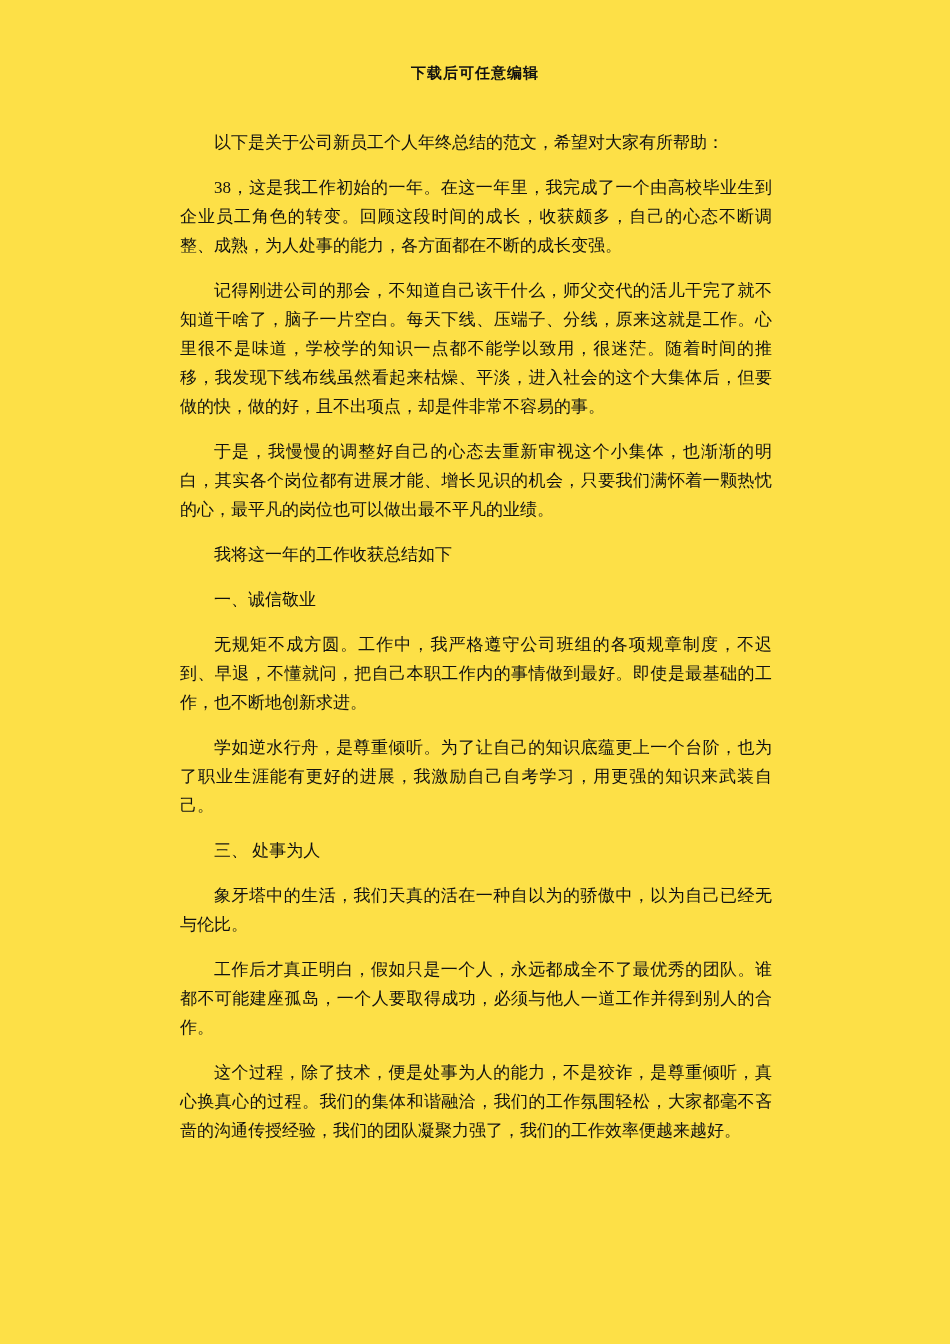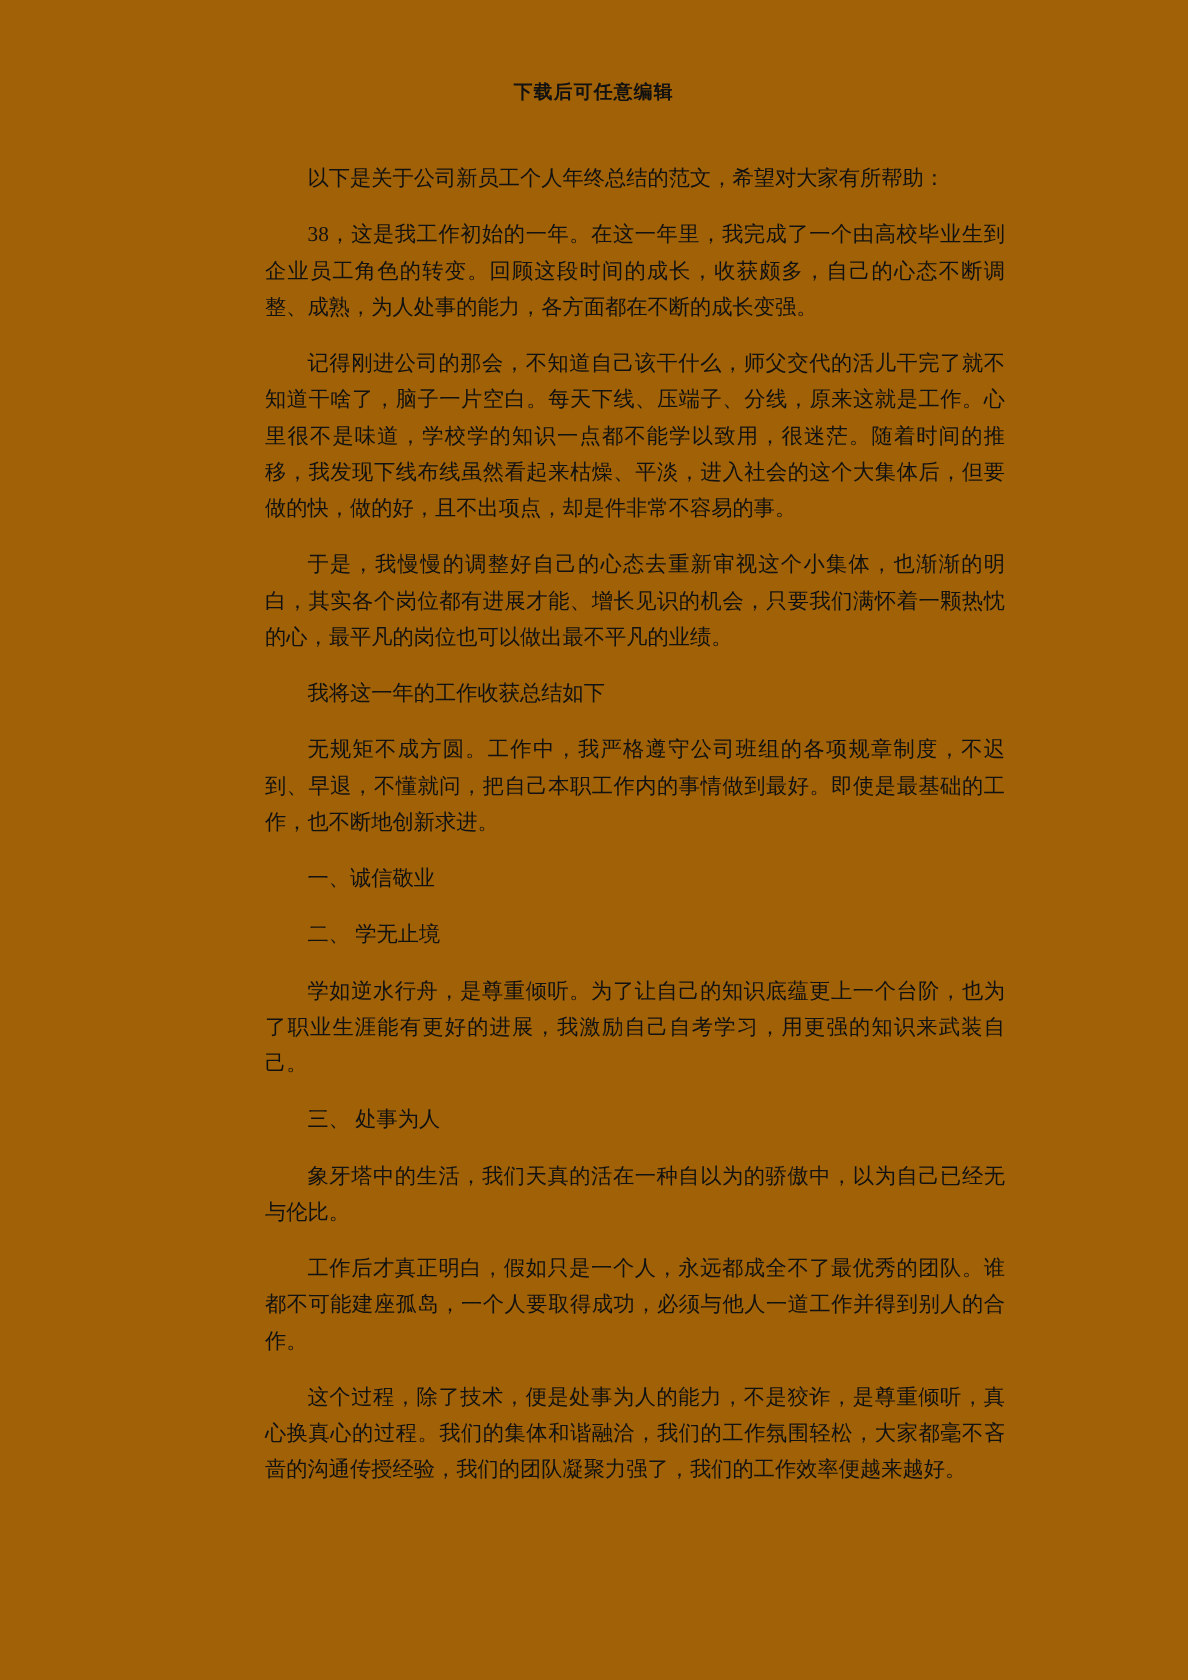--- a/index.html
+++ b/index.html
@@ -1,42 +1,41 @@
 <!DOCTYPE html>
 <html><head>
 <meta charset="utf-8">
 <style>
   * { margin: 0; padding: 0; box-sizing: border-box; }
   html, body { background: #ffffff; }
   .page {
     position: relative;
     width: 950px;
     height: 1344px;
-    background: #a16207;
+    background: #fde047;
     color: #111111;
     font-family: "Liberation Serif", serif;
     overflow: hidden;
   }
   .header-note {
     position: absolute;
     top: 64px;
     left: 0;
     width: 100%;
     text-align: center;
     font-size: 15px;
     font-weight: bold;
     letter-spacing: 1px;
     color: #111111;
   }
   .content {
     position: absolute;
     top: 128px;
     left: 180px;
     width: 592px;
-    margin-left: 32px;
   }
   .para {
     font-size: 17px;
     line-height: 29px;
     text-align: justify;
     text-indent: 2em;
     margin-bottom: 16px;
     word-break: break-all;
     color: #111111;
   }
@@ -45,22 +44,21 @@
 <body>
 
 <div class="page">
   <div class="header-note">下载后可任意编辑</div>
   <div class="content">
       <p class="para">以下是关于公司新员工个人年终总结的范文，希望对大家有所帮助：</p>
       <p class="para">38，这是我工作初始的一年。在这一年里，我完成了一个由高校毕业生到企业员工角色的转变。回顾这段时间的成长，收获颇多，自己的心态不断调整、成熟，为人处事的能力，各方面都在不断的成长变强。</p>
       <p class="para">记得刚进公司的那会，不知道自己该干什么，师父交代的活儿干完了就不知道干啥了，脑子一片空白。每天下线、压端子、分线，原来这就是工作。心里很不是味道，学校学的知识一点都不能学以致用，很迷茫。随着时间的推移，我发现下线布线虽然看起来枯燥、平淡，进入社会的这个大集体后，但要做的快，做的好，且不出项点，却是件非常不容易的事。</p>
       <p class="para">于是，我慢慢的调整好自己的心态去重新审视这个小集体，也渐渐的明白，其实各个岗位都有进展才能、增长见识的机会，只要我们满怀着一颗热忱的心，最平凡的岗位也可以做出最不平凡的业绩。</p>
       <p class="para">我将这一年的工作收获总结如下</p>
+      <p class="para">一、诚信敬业</p>
       <p class="para">无规矩不成方圆。工作中，我严格遵守公司班组的各项规章制度，不迟到、早退，不懂就问，把自己本职工作内的事情做到最好。即使是最基础的工作，也不断地创新求进。</p>
-      <p class="para">一、诚信敬业</p>
-      <p class="para">二、 学无止境</p>
       <p class="para">学如逆水行舟，是尊重倾听。为了让自己的知识底蕴更上一个台阶，也为了职业生涯能有更好的进展，我激励自己自考学习，用更强的知识来武装自己。</p>
       <p class="para">三、 处事为人</p>
       <p class="para">象牙塔中的生活，我们天真的活在一种自以为的骄傲中，以为自己已经无与伦比。</p>
       <p class="para">工作后才真正明白，假如只是一个人，永远都成全不了最优秀的团队。谁都不可能建座孤岛，一个人要取得成功，必须与他人一道工作并得到别人的合作。</p>
       <p class="para">这个过程，除了技术，便是处事为人的能力，不是狡诈，是尊重倾听，真心换真心的过程。我们的集体和谐融洽，我们的工作氛围轻松，大家都毫不吝啬的沟通传授经验，我们的团队凝聚力强了，我们的工作效率便越来越好。</p>
     </div>
 </div>
 
 </body></html>

